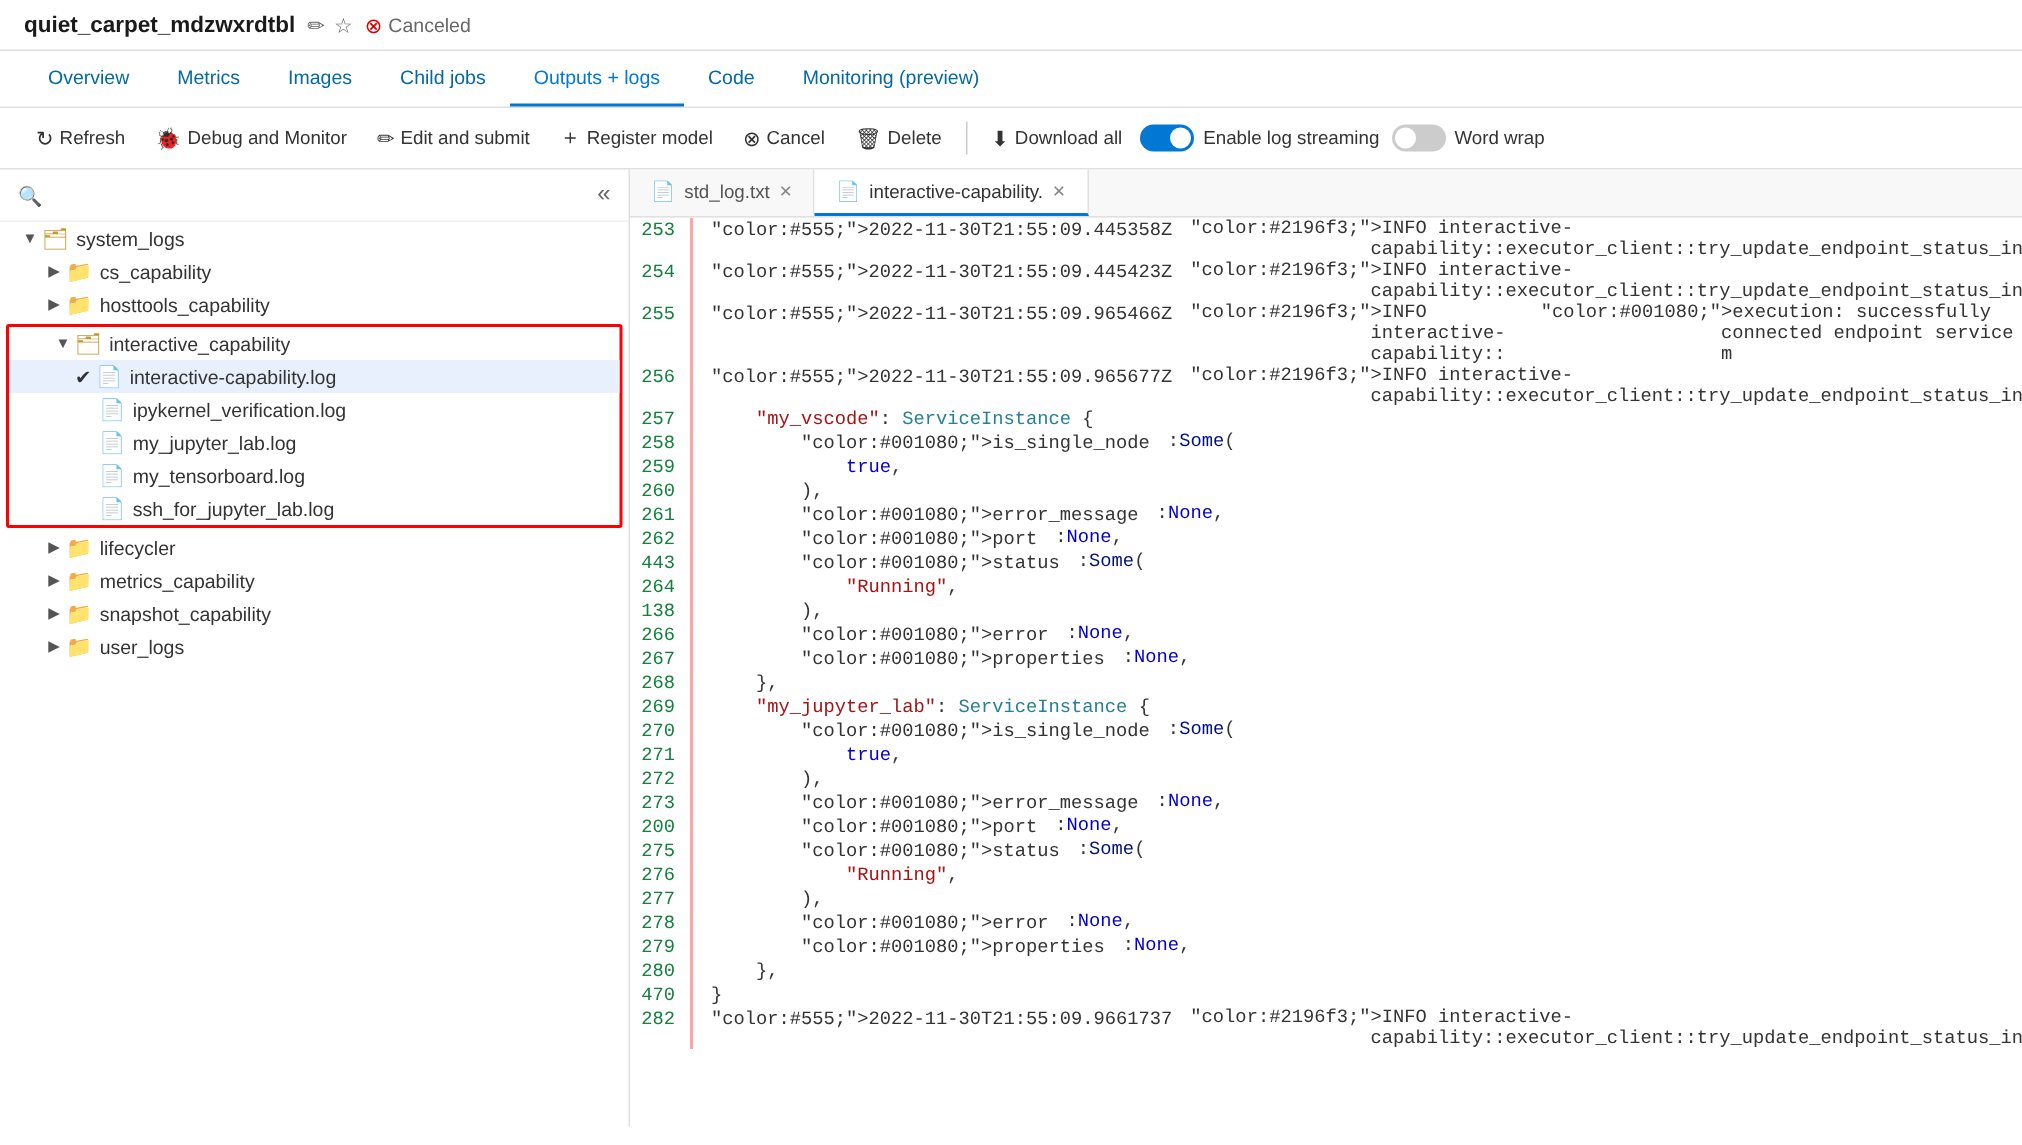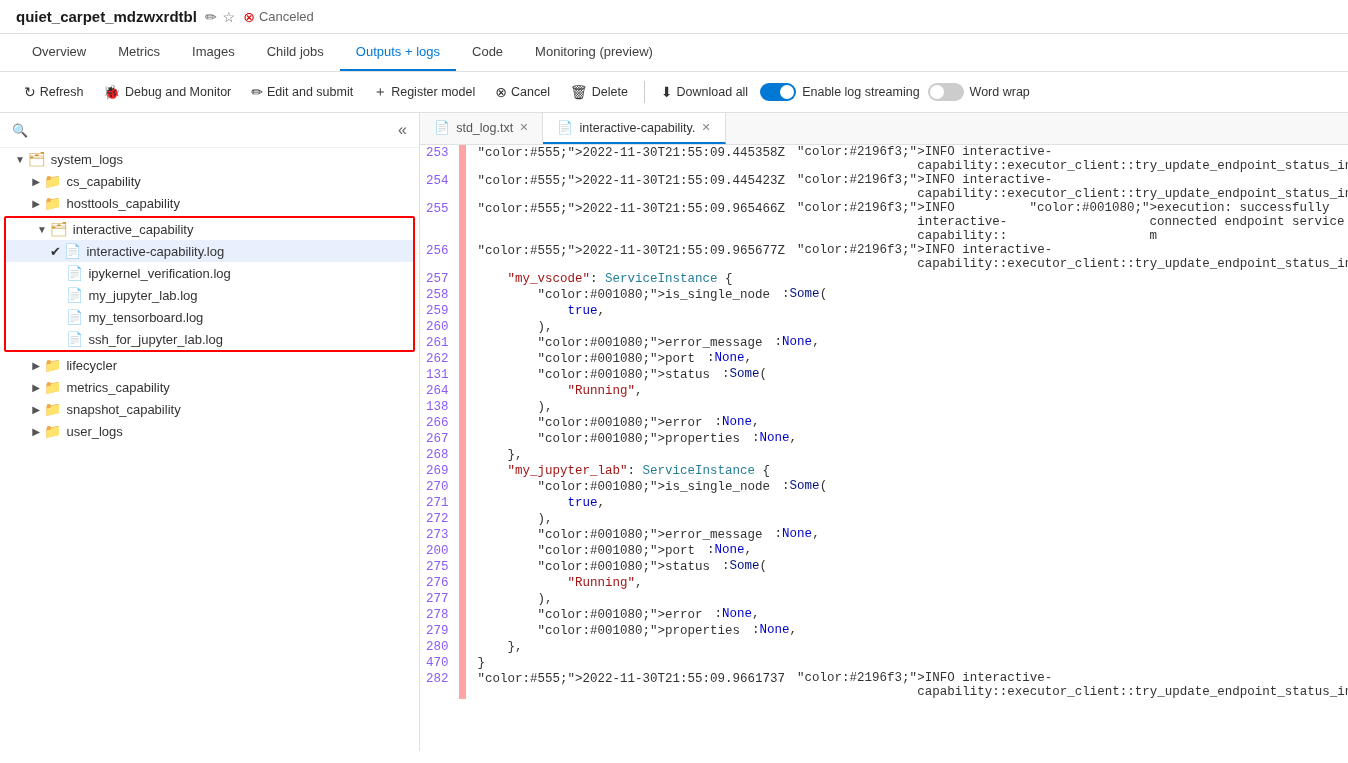--- a/index.html
+++ b/index.html
@@ -8,21 +8,21 @@
     
     .header { display: flex; align-items: center; padding: 8px 16px; border-bottom: 1px solid #e0e0e0; gap: 8px; }
     .job-title { font-size: 15px; font-weight: 600; color: #1a1a1a; }
     .header-icons { display: flex; gap: 6px; align-items: center; }
     .header-icon { color: #666; font-size: 14px; cursor: pointer; }
     .status-badge { display: flex; align-items: center; gap: 4px; color: #666; font-size: 13px; }
     .status-x { color: #d00; font-size: 14px; }
 
     
     .nav-tabs { display: flex; border-bottom: 1px solid #e0e0e0; padding: 0 16px; gap: 0; }
-    .nav-tab { padding: 10px 16px; font-size: 13px; color: #404040; cursor: pointer; border-bottom: 2px solid transparent; white-space: nowrap; }
+    .nav-tab { padding: 10px 16px; font-size: 13px; color: #0369a1; cursor: pointer; border-bottom: 2px solid transparent; white-space: nowrap; }
     .nav-tab.active { color: #0078d4; border-bottom: 2px solid #0078d4; font-weight: 500; }
 
     
     .toolbar { display: flex; align-items: center; padding: 6px 16px; border-bottom: 1px solid #e0e0e0; gap: 4px; flex-wrap: wrap; }
     .toolbar-btn { display: flex; align-items: center; gap: 4px; padding: 5px 8px; font-size: 12.5px; color: #333; cursor: pointer; border: none; background: none; border-radius: 2px; white-space: nowrap; }
     .toolbar-btn .icon { font-size: 14px; }
     .toolbar-separator { width: 1px; height: 22px; background: #ccc; margin: 0 4px; }
     .toolbar-toggle { display: flex; align-items: center; gap: 6px; font-size: 12.5px; }
     .toggle-switch { width: 36px; height: 18px; border-radius: 9px; background: #0078d4; position: relative; cursor: pointer; }
     .toggle-switch.off { background: #ccc; }
@@ -52,21 +52,21 @@
     
     .log-viewer { flex: 1; display: flex; flex-direction: column; overflow: hidden; }
     .tab-bar { display: flex; border-bottom: 1px solid #e0e0e0; background: #f8f8f8; }
     .file-tab { display: flex; align-items: center; gap: 6px; padding: 7px 14px; font-size: 12.5px; color: #555; cursor: pointer; border-right: 1px solid #e0e0e0; border-bottom: 2px solid transparent; background: #f8f8f8; }
     .file-tab.active { background: #fff; border-bottom: 2px solid #0078d4; color: #333; }
     .file-tab .tab-icon { font-size: 13px; color: #c8962c; }
     .file-tab .close-btn { font-size: 11px; color: #888; cursor: pointer; }
 
     .log-content { flex: 1; overflow: auto; font-family: 'Consolas', 'Courier New', monospace; font-size: 12.5px; background: #fff; }
     .log-row { display: flex; }
-    .line-num { min-width: 42px; padding: 1px 10px 1px 6px; color: #8b5cf6; text-align: right; user-select: none; border-right: 7px solid #fca5a5; flex-shrink: 0; }
+    .line-num { min-width: 42px; padding: 1px 10px 1px 6px; color: #15803d; text-align: right; user-select: none; border-right: 2px solid #fca5a5; flex-shrink: 0; }
     .log-code { padding: 1px 12px; white-space: pre; color: #333; }
   </style>
 </head>
 <body>
 
 <div class="header">
   <span class="job-title">quiet_carpet_mdzwxrdtbl</span>
   <div class="header-icons">
     <span class="header-icon" title="Edit">✏</span>
     <span class="header-icon" title="Favorite">☆</span>
@@ -268,21 +268,21 @@
     </div>
         <div class="log-row">
       <span class="line-num">261</span>
       <span class="log-code">        <span style="&lt;span">"color:#001080;"</span>&gt;error_message</span>: <span style="color:#0000cc;">None</span>,
     </div>
         <div class="log-row">
       <span class="line-num">262</span>
       <span class="log-code">        <span style="&lt;span">"color:#001080;"</span>&gt;port</span>: <span style="color:#0000cc;">None</span>,
     </div>
         <div class="log-row">
-      <span class="line-num">131</span>
+      <span class="line-num">443</span>
       <span class="log-code">        <span style="&lt;span">"color:#001080;"</span>&gt;status</span>: <span style="color:#001080;">Some</span>(
     </div>
         <div class="log-row">
       <span class="line-num">264</span>
       <span class="log-code">            <span style="color:#a31515;">"Running"</span>,</span>
     </div>
         <div class="log-row">
       <span class="line-num">138</span>
       <span class="log-code">        ),</span>
     </div>

